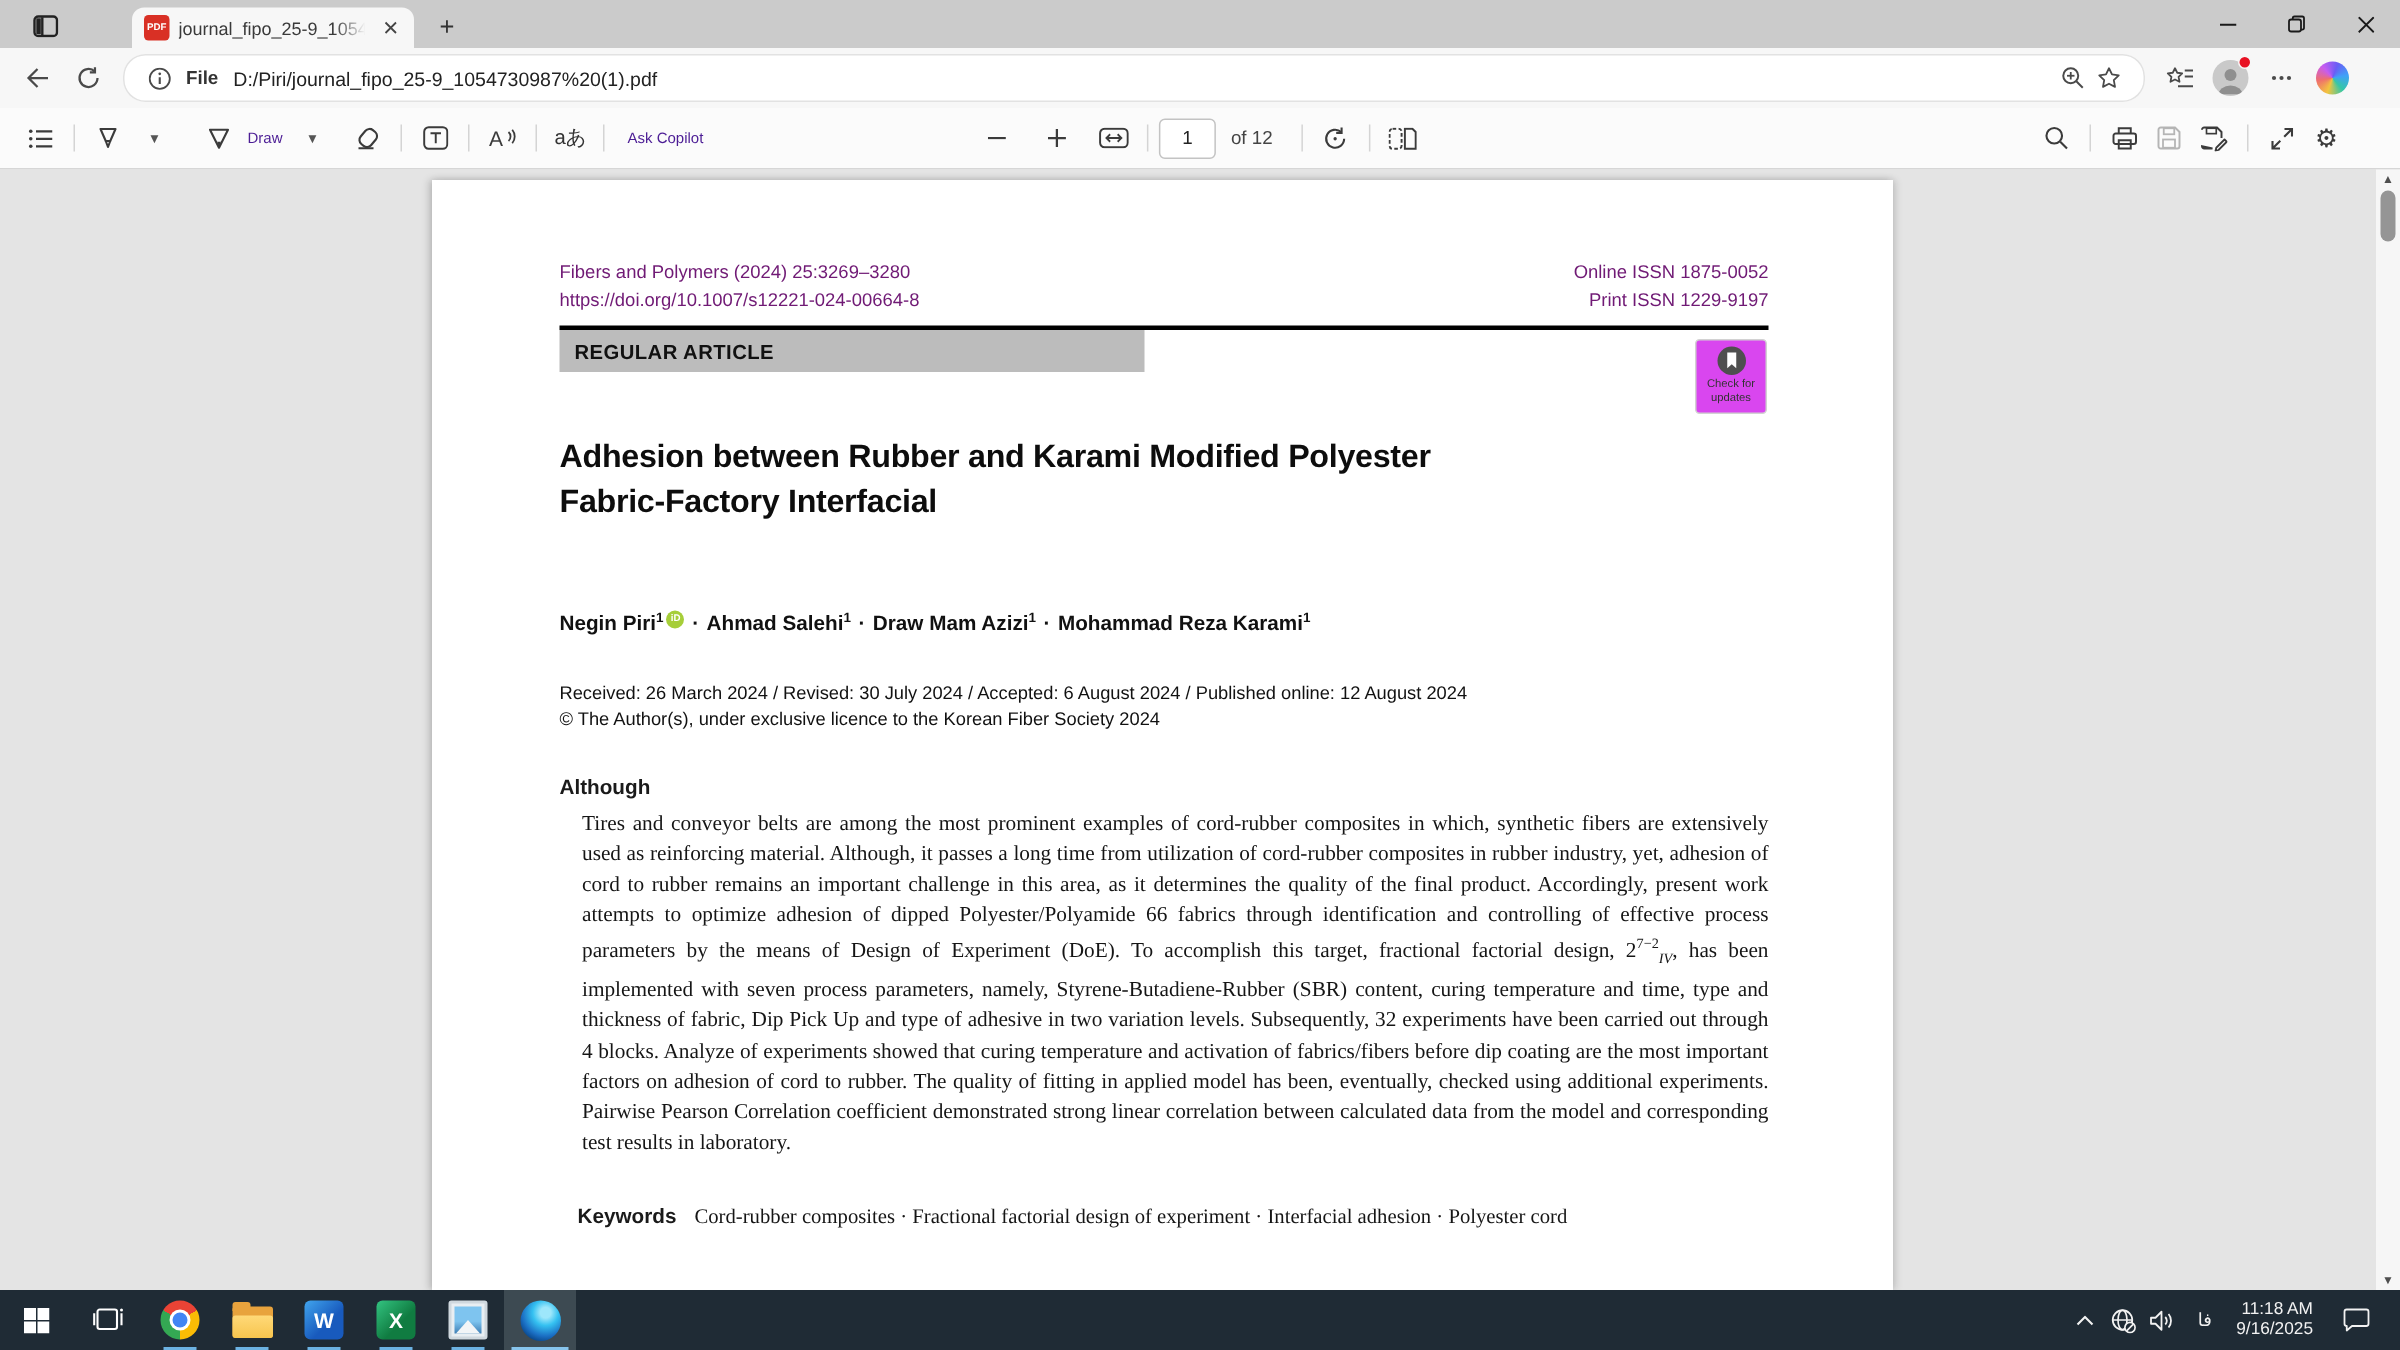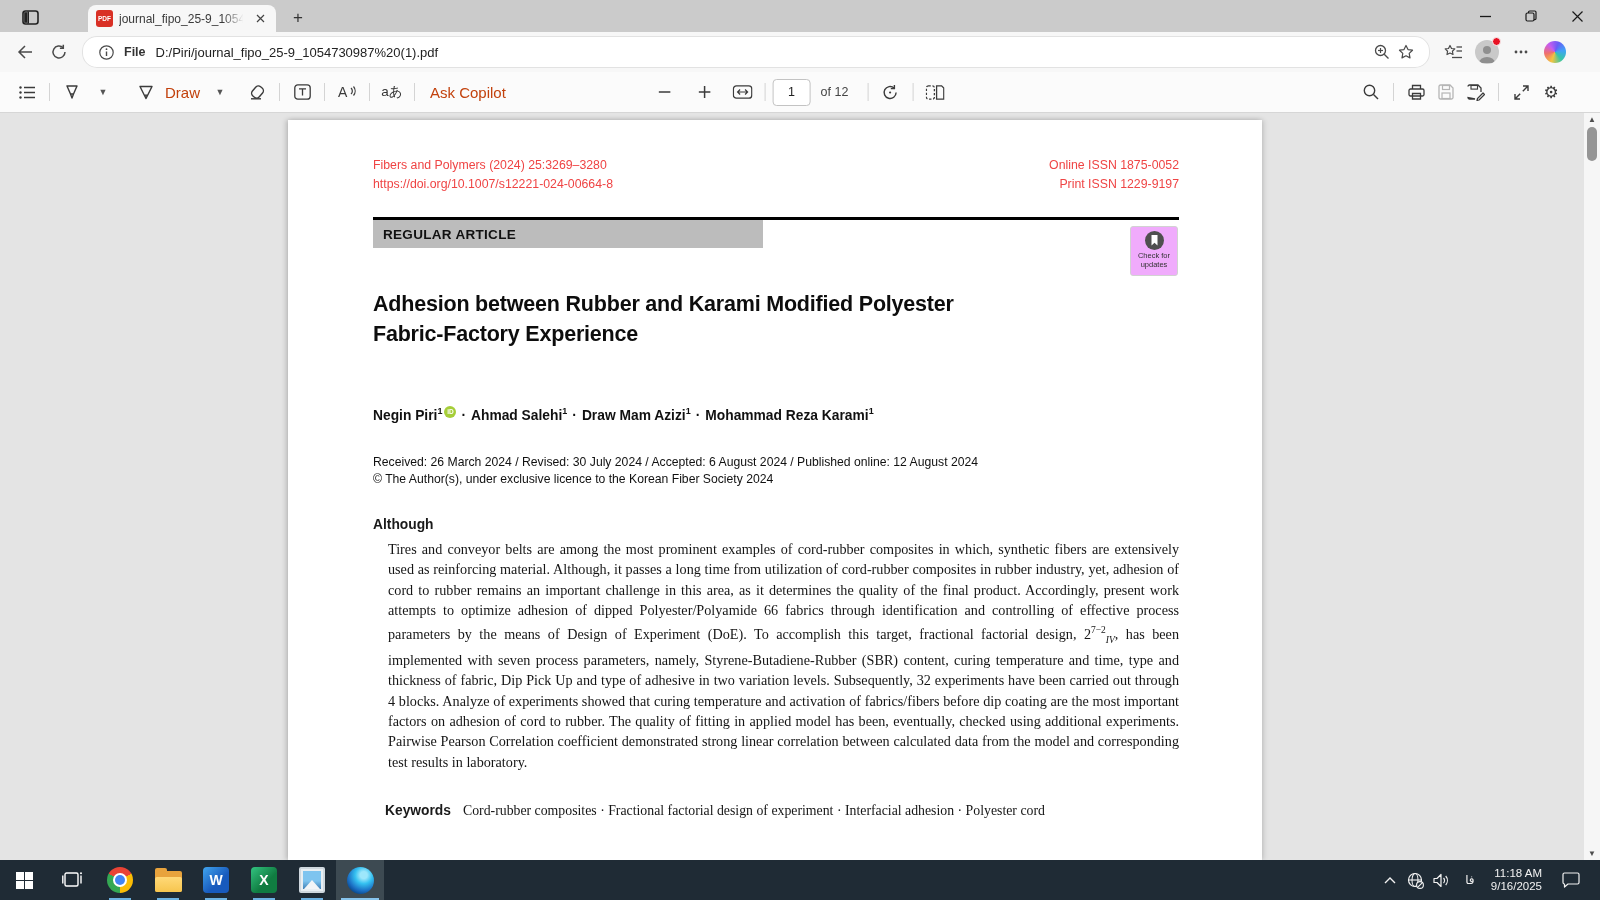--- a/index.html
+++ b/index.html
@@ -28,46 +28,46 @@
   .bar-icon { width:30px; height:30px; display:flex; align-items:center; justify-content:center; color:#4a4a4a; margin-left:4px; position:relative; }
   .avatar { width:24px; height:24px; border-radius:50%; background:#c9c9c9; position:relative; overflow:hidden; }
   .avatar svg { position:absolute; left:2px; top:3px; }
   .avatar-dot { position:absolute; right:1px; top:0px; width:9px; height:9px; border-radius:50%; background:#e81123; border:1.5px solid #f7f7f7; }
   .copilot { width:22px; height:22px; border-radius:50%; background:conic-gradient(from 20deg,#6a5cf5,#3fa2f7,#35c7a6,#f3c43f,#ef6f6d,#c75cf0,#6a5cf5); }
 
   
   .pdftoolbar { position:absolute; top:72px; left:0; right:0; height:41px; background:#fbfbfb; border-bottom:1px solid #d6d6d6; display:flex; align-items:center; padding:0 12px; }
   .tbtn { min-width:30px; height:30px; display:flex; align-items:center; justify-content:center; color:#3b3b3b; border-radius:4px; }
   .tdiv { width:1px; height:18px; background:#d4d4d4; margin:0 7px; }
-  .tb-label { font-size:15px; color:#c2410c; margin:0 4px; }
+  .tb-label { font-size:10px; color:#4c1d95; margin:0 4px; }
   .chev { font-size:9px; color:#555; margin-left:2px; }
   .tb-center { position:absolute; left:50%; transform:translateX(-50%); display:flex; align-items:center; }
   .pagebox { width:38px; height:27px; background:#fff; border:1px solid #c3c3c3; border-radius:4px; font-size:12.5px; color:#222; text-align:center; line-height:25px; }
   .pagecount { font-size:12.5px; color:#444; margin:0 12px 0 10px; }
   .tb-right { margin-left:auto; display:flex; align-items:center; margin-right:22px; }
   .dim { color:#b5b5b5; }
   .gear { font-size:17px; }
 
   
   .viewer { position:absolute; top:113px; left:0; right:0; bottom:40px; background:#e4e4e4; }
   .vscroll { position:absolute; right:0; top:0; bottom:0; width:16px; background:#f6f6f6; }
   .vthumb { position:absolute; left:3px; top:14px; width:10px; height:34px; background:#959595; border-radius:5px; }
   .varrow { position:absolute; left:0; width:16px; text-align:center; font-size:8px; color:#4e4e4e; }
 
   .page { position:absolute; left:288px; top:7px; width:974px; bottom:0; background:#fff; box-shadow:-2px 0 5px rgba(0,0,0,.18), 2px 0 5px rgba(0,0,0,.12); }
   .page-inner { position:absolute; left:85px; right:83px; top:0; bottom:0; color:#1a1a1a; }
   .abs { position:absolute; }
 
-  .hdr { top:36px; font-size:12.3px; line-height:19px; color:#ef4444; }
+  .hdr { top:52px; font-size:12.3px; line-height:19px; color:#701a75; }
   .hdr-left { left:0; }
   .hdr-right { right:0; text-align:right; }
   .rule { top:97px; left:0; right:0; height:2.5px; background:#000; }
   .banner { top:100px; left:0; width:390px; height:28px; background:#bcbcbc; display:flex; align-items:center; padding-left:10px; }
   .banner span { font-size:13.5px; font-weight:bold; letter-spacing:.3px; color:#111; }
-  .check-badge { top:106px; right:1px; width:48px; height:50px; background:#f0abfc; border:1px solid #d2d2d2; border-radius:3px; display:flex; flex-direction:column; align-items:center; padding-top:3px; }
+  .check-badge { top:106px; right:1px; width:48px; height:50px; background:#d946ef; border:1px solid #d2d2d2; border-radius:3px; display:flex; flex-direction:column; align-items:center; padding-top:3px; }
   .check-badge .txt { font-size:7.5px; line-height:8.5px; color:#333; text-align:center; margin-top:1px; }
   .title { top:170px; left:0; font-size:21.5px; font-weight:bold; line-height:29.5px; letter-spacing:-.2px; color:#0d0d0d; }
   .authors { top:286px; left:0; font-size:13.8px; font-weight:bold; color:#111; }
   .authors sup { font-size:9px; }
   .orcid { display:inline-block; width:12px; height:12px; border-radius:50%; background:#a6ce39; color:#fff; font-size:6.5px; font-weight:bold; text-align:center; line-height:12px; vertical-align:super; margin-left:2px; }
   .asep { margin:0 5px; }
   .dates { top:334px; left:0; font-size:12.2px; line-height:17px; color:#111; }
   .abs-h { top:397px; left:0; font-size:13.8px; font-weight:bold; }
   .abs-p { top:419px; left:15px; right:0; font-family:"Liberation Serif", serif; font-size:14.2px; line-height:20.3px; text-align:justify; color:#151515; }
   .notation sup, .notation sub { font-size:9.5px; }
@@ -368,21 +368,21 @@
         <div class="abs check-badge">
           <svg width="21" height="21" viewBox="0 0 21 21">
               <circle cx="10.5" cy="10.5" r="9.5" fill="#4f4f4f"></circle>
               <path d="M7.5 5 H13.5 V15.5 L10.5 12.8 L7.5 15.5 Z" fill="#fff"></path>
             </svg>
           <div class="txt"><span>Check for</span><br><span>updates</span></div>
         </div>
 
         <div class="abs title">
           <div>Adhesion between Rubber and Karami Modified Polyester</div>
-          <div>Fabric-Factory Experience</div>
+          <div>Fabric-Factory Interfacial</div>
         </div>
 
         <div class="abs authors">
           <span><span>Negin Piri</span><sup>1</sup></span><span class="orcid">iD</span><span class="asep">·</span><span><span>Ahmad Salehi</span><sup>1</sup></span><span class="asep">·</span><span><span>Draw Mam Azizi</span><sup>1</sup></span><span class="asep">·</span><span><span>Mohammad Reza Karami</span><sup>1</sup></span>
         </div>
 
         <div class="abs dates">
           <div>Received: 26 March 2024 / Revised: 30 July 2024 / Accepted: 6 August 2024 / Published online: 12 August 2024</div>
           <div>© The Author(s), under exclusive licence to the Korean Fiber Society 2024</div>
         </div>

